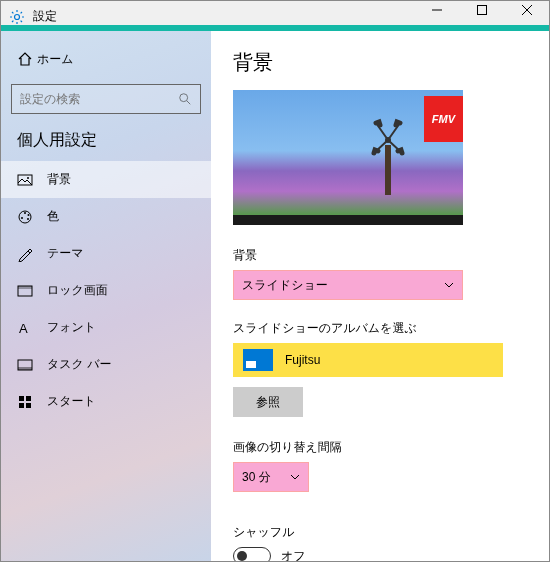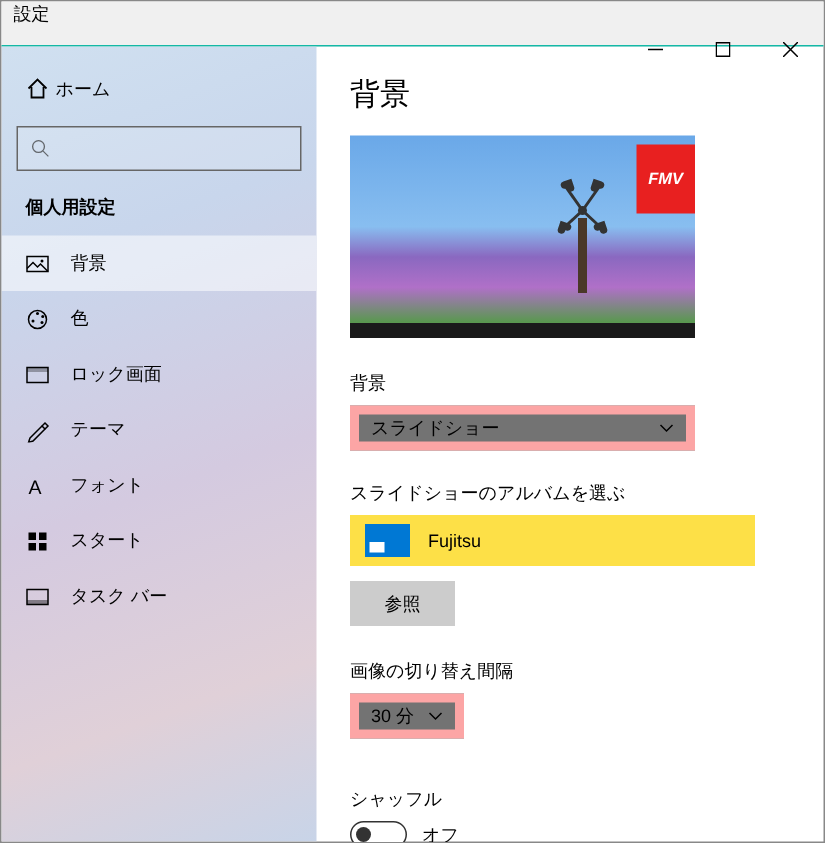--- a/index.html
+++ b/index.html
@@ -1,49 +1,49 @@
 <!DOCTYPE html>
 <html><head>
 <meta charset="utf-8">
 <style>
 * { margin: 0; padding: 0; box-sizing: border-box; font-family: "Yu Gothic UI", "Segoe UI", Meiryo, sans-serif; }
 body { width: 550px; height: 562px; overflow: hidden; background: #fff; font-size: 12px; color: #000; }
 .window { display: flex; flex-direction: column; height: 100%; border: 1px solid #888; }
-.titlebar { display: flex; align-items: flex-start; height: 30px; background: #f0f0f0; border-bottom: 1px solid #14b8a6; flex-direction: column; }
+.titlebar { display: flex; align-items: flex-end; height: 30px; background: #f0f0f0; border-bottom: 6px solid #14b8a6; }
 .titlebar-icon { width: 16px; height: 16px; margin-left: 8px; }
 .titlebar-text { margin-left: 8px; font-size: 12px; }
 .titlebar-controls { margin-left: auto; display: flex; }
 .titlebar-btn { width: 45px; height: 30px; display: flex; align-items: center; justify-content: center; }
 .titlebar-btn svg { width: 10px; height: 10px; }
 .body { flex: 1; display: flex; overflow: hidden; }
 .sidebar { width: 210px; background: linear-gradient(160deg, #d0e0f0 0%, #c8d6ec 25%, #d4cae0 55%, #e0d0d8 80%, #c8d4e8 100%); padding: 14px 0 0 0; overflow-y: auto; }
 .home-row { display: flex; align-items: flex-start; padding: 6px 16px; gap: 4px; margin-bottom: 10px; }
 .home-row svg { width: 16px; height: 16px; }
 .search-box { margin: 0 10px 16px 10px; height: 30px; border: 1px solid #666; background: rgba(255,255,255,0.15); display: flex; align-items: center; padding: 0 8px; }
 .search-box input { flex: 1; border: 0; background: transparent; outline: none; font-size: 12px; color: #333; }
 .search-box svg { width: 14px; height: 14px; opacity: 0.7; }
-.section-header { padding: 0 16px 10px 16px; font-weight: 700; font-size: 12px; }
+.section-header { padding: 0 16px 10px 16px; font-weight: 400; font-size: 16px; }
 .nav-item { display: flex; align-items: center; padding: 10px 16px; gap: 14px; cursor: pointer; }
 .nav-item.selected { background: rgba(255,255,255,0.55); }
 .nav-item svg, .nav-icon { width: 16px; height: 16px; flex-shrink: 0; }
 .nav-label { font-size: 12px; }
 .content { flex: 1; padding: 18px 22px; overflow-y: auto; }
 .page-title { font-size: 20px; font-weight: 400; margin-bottom: 14px; }
 .preview { width: 230px; height: 135px; background: linear-gradient(to bottom, #6aa8e8 0%, #88bef0 45%, #8a68c0 60%, #b070c8 75%, #5a9850 92%); position: relative; margin-bottom: 22px; overflow: hidden; }
 .preview-fmv { position: absolute; top: 6px; right: 0; background: #e82020; color: #fff; font-weight: bold; font-style: italic; font-size: 11px; padding: 17px 8px; }
 .preview-windmill { position: absolute; right: 55px; top: 25px; }
 .preview-taskbar { position: absolute; left: 0; right: 0; bottom: 0; height: 10px; background: #1a1a1a; }
 .preview-start { position: absolute; left: 8px; bottom: 10px; width: 120px; height: 88px; display: flex; }
 .preview-start-left { width: 40px; background: #222; }
 .preview-start-right { flex: 1; display: grid; grid-template-columns: 1fr 1fr; grid-template-rows: repeat(3,1fr); gap: 1px; }
 .tile { background: #0078d4; }
 .tile.big { grid-column: 1/3; display: flex; align-items: center; justify-content: center; color: #fff; font-size: 10px; }
 .tile.light { background: #3090e0; }
 .field-label { font-size: 12px; margin-bottom: 6px; }
-.select-box { width: 230px; height: 30px; border: 6px solid #fca5a5; display: flex; align-items: center; padding: 0 8px; margin-bottom: 20px; justify-content: space-between; background: #737373; }
+.select-box { width: 230px; height: 30px; border: 1px solid #fca5a5; display: flex; align-items: center; padding: 0 8px; margin-bottom: 20px; justify-content: space-between; background: #f9a8d4; }
 .select-box.small { width: 76px; margin-bottom: 32px; }
 .select-box svg { width: 10px; height: 10px; }
 .album-row { width: 270px; background: #fde047; display: flex; align-items: center; padding: 6px 10px; gap: 12px; margin-bottom: 10px; }
 .album-thumb { width: 30px; height: 22px; background: #0078d4; position: relative; }
 .album-thumb::after { content: ""; position: absolute; left: 3px; bottom: 3px; width: 10px; height: 7px; background: #fff; }
 .browse-btn { width: 70px; height: 30px; background: #ccc; border: 0; display: flex; align-items: center; justify-content: center; font-size: 12px; margin-bottom: 22px; cursor: pointer; }
 .toggle-row { display: flex; align-items: center; gap: 10px; margin-bottom: 16px; }
 .toggle { width: 38px; height: 18px; border: 1px solid #333; border-radius: 9px; position: relative; background: #fff; }
 .toggle::after { content: ""; position: absolute; left: 3px; top: 3px; width: 10px; height: 10px; background: #333; border-radius: 50%; }
 .toggle-label { font-size: 12px; }
@@ -81,20 +81,21 @@
   <div class="body">
 
     <div class="sidebar">
       <div class="home-row">
         <svg viewBox="0 0 16 16">
             <path d="M2 8l6-6 6 6M4 7v7h8V7" fill="none" stroke="#000" stroke-width="1.2"></path>
           </svg>
         <span>ホーム</span>
       </div>
       <div class="search-box">
+        <input placeholder="設定の検索" style="">
         <svg viewBox="0 0 16 16">
             <circle cx="6.5" cy="6.5" r="4.5" fill="none" stroke="#333"></circle>
             <path d="M10 10l4 4" stroke="#333"></path>
           </svg>
       </div>
       <div class="section-header">個人用設定</div>
 
       <div class="nav-item selected">
         <svg viewBox="0 0 16 16">
             <rect x="1" y="3" width="14" height="10" fill="none" stroke="#000"></rect>
@@ -108,53 +109,53 @@
             <circle cx="8" cy="8" r="6" fill="none" stroke="#000"></circle>
             <circle cx="8" cy="4" r="1"></circle>
             <circle cx="11.5" cy="6" r="1"></circle>
             <circle cx="11" cy="10" r="1"></circle>
             <circle cx="5" cy="9" r="1"></circle>
           </svg>
         <span class="nav-label">色</span>
       </div>
       <div class="nav-item">
         <svg viewBox="0 0 16 16">
+            <path d="M3 13l8-8 2 2-8 8-3 1z" fill="none" stroke="#000"></path>
+            <path d="M11 5l2-2 2 2-2 2" fill="none" stroke="#000"></path>
+          </svg>
+        <span class="nav-label">テーマ</span>
+      </div>
+      <div class="nav-item">
+        <svg viewBox="0 0 16 16">
             <rect x="1" y="3" width="14" height="10" fill="none" stroke="#000"></rect>
             <rect x="1" y="3" width="14" height="3" fill="#000" opacity="0.3"></rect>
           </svg>
         <span class="nav-label">ロック画面</span>
       </div>
       <div class="nav-item">
         <svg viewBox="0 0 16 16">
-            <path d="M3 13l8-8 2 2-8 8-3 1z" fill="none" stroke="#000"></path>
-            <path d="M11 5l2-2 2 2-2 2" fill="none" stroke="#000"></path>
-          </svg>
-        <span class="nav-label">テーマ</span>
-      </div>
-      <div class="nav-item">
-        <svg viewBox="0 0 16 16">
             <text x="2" y="13" font-size="13" font-family="serif">A</text>
           </svg>
         <span class="nav-label">フォント</span>
+      </div>
+      <div class="nav-item">
+        <svg viewBox="0 0 16 16">
+            <rect x="1" y="3" width="14" height="10" fill="none" stroke="#000"></rect>
+            <rect x="1" y="10" width="14" height="3" fill="#000" opacity="0.4"></rect>
+          </svg>
+        <span class="nav-label">タスク バー</span>
       </div>
       <div class="nav-item">
         <svg viewBox="0 0 16 16">
             <rect x="2" y="2" width="5" height="5"></rect>
             <rect x="9" y="2" width="5" height="5"></rect>
             <rect x="2" y="9" width="5" height="5"></rect>
             <rect x="9" y="9" width="5" height="5"></rect>
           </svg>
         <span class="nav-label">スタート</span>
-      </div>
-      <div class="nav-item">
-        <svg viewBox="0 0 16 16">
-            <rect x="1" y="3" width="14" height="10" fill="none" stroke="#000"></rect>
-            <rect x="1" y="10" width="14" height="3" fill="#000" opacity="0.4"></rect>
-          </svg>
-        <span class="nav-label">タスク バー</span>
       </div>
     </div>
 
     <div class="content">
       <div class="page-title">背景</div>
 
       <div class="preview">
         <div class="preview-fmv">FMV</div>
         <svg class="preview-windmill" width="40" height="80" viewBox="0 0 40 80">
             <rect x="17" y="30" width="6" height="50" fill="#4a3828"></rect>

